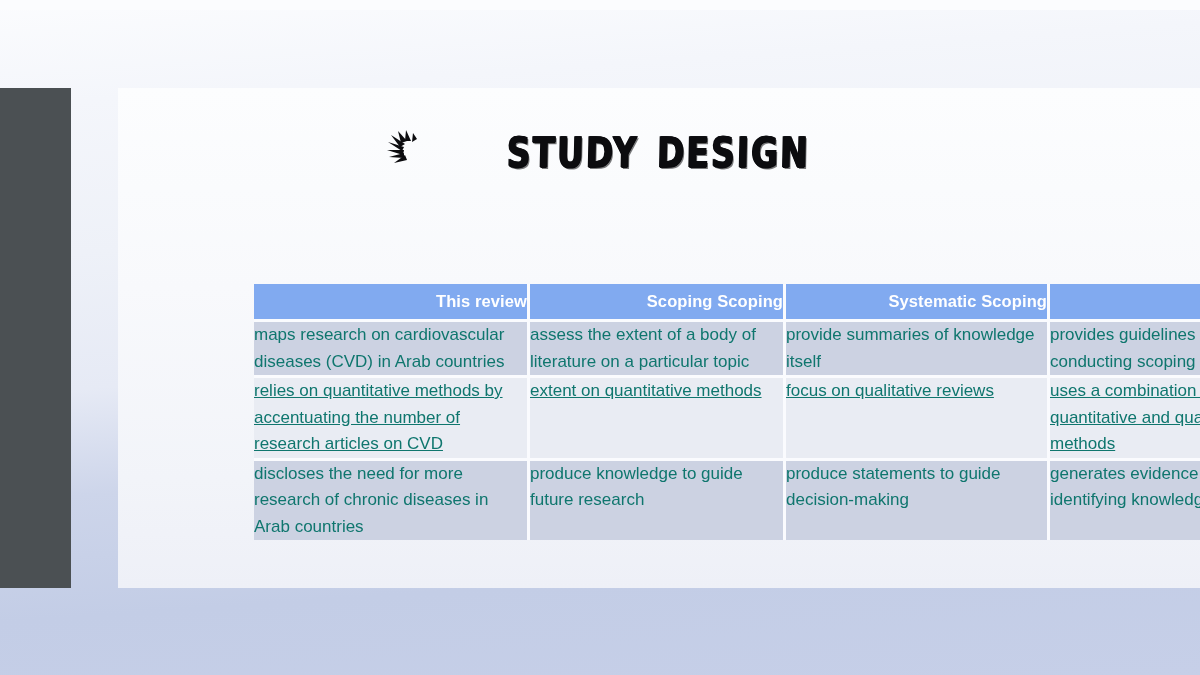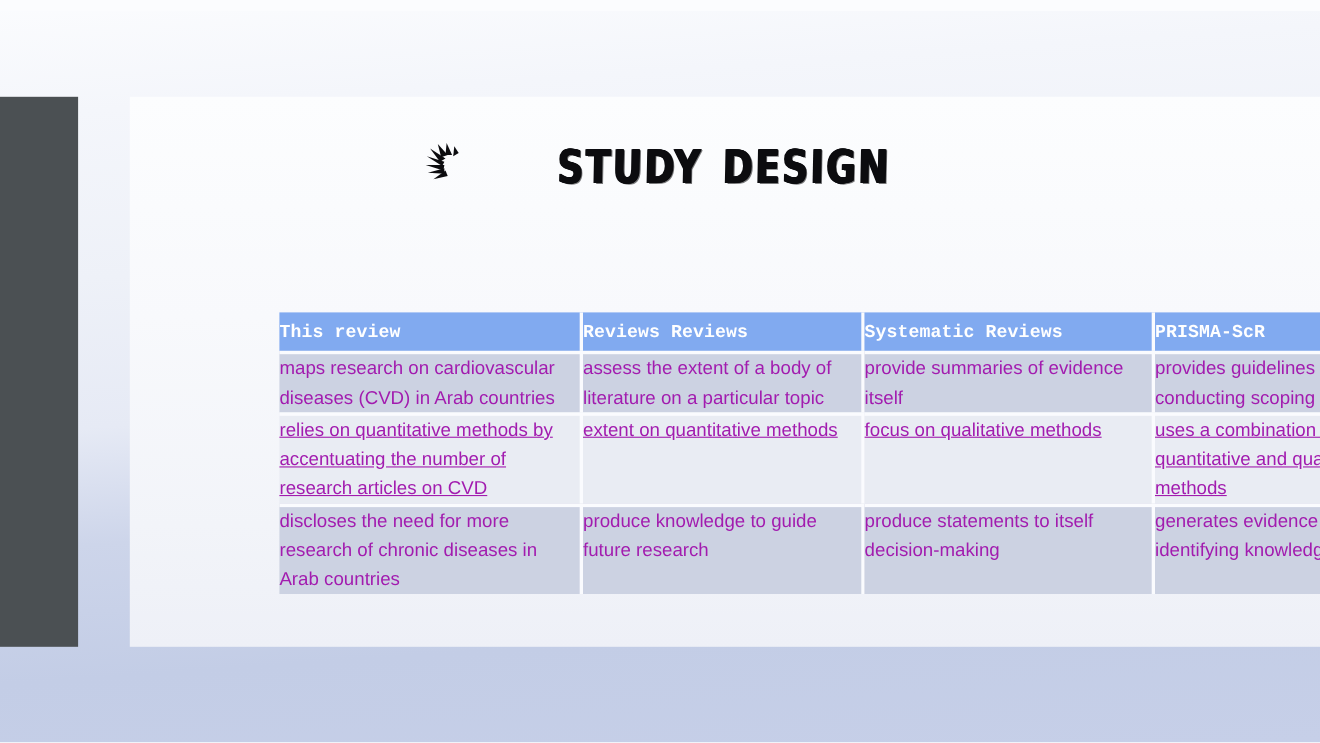--- a/index.html
+++ b/index.html
@@ -109,34 +109,33 @@
   #comparison-table td {
     padding: 0;
     margin: 0;
     vertical-align: top;
   }
   .th-cell {
     background: #81aaf0;
     color: #ffffff;
     font-weight: 700;
     font-size: 16.5px;
-    text-align: left;
+    text-align: right;
     height: 35px;
     line-height: 35px;
     border-right: 3px solid #fafbfe;
     letter-spacing: 0.1px;
     overflow: hidden;
     white-space: nowrap;
-    font-family: Liberation Mono, monospace;
   }
   .th-cell.last { border-right: none; }
 
   .td-cell {
     font-size: 17px;
-    color: #a21caf;
+    color: #0f766e;
     line-height: 1.56;
     padding: 9px 11px 10px 10px;
     border-right: 3px solid #fafbfe;
     border-top: 3px solid #fafbfe;
   }
   .td-cell.last { border-right: none; }
 
   .row-a .td-cell { background: #ccd2e2; }
   .row-b .td-cell { background: #e9ecf3; text-decoration: underline; }
 
@@ -162,42 +161,42 @@
     <table id="comparison-table">
       <colgroup>
         <col class="col-1">
           <col class="col-2">
           <col class="col-3">
           <col class="col-4">
       </colgroup>
       <thead>
         <tr>
           <th class="th-cell">This review</th>
-          <th class="th-cell">Reviews Reviews</th>
-          <th class="th-cell">Systematic Reviews</th>
+          <th class="th-cell">Scoping Scoping</th>
+          <th class="th-cell">Systematic Scoping</th>
           <th class="th-cell last">PRISMA-ScR</th>
         </tr>
       </thead>
       <tbody>
         <tr class="row-a">
           <td class="td-cell">maps research on cardiovascular diseases (CVD) in Arab countries</td>
           <td class="td-cell">assess the extent of a body of literature on a particular topic</td>
-          <td class="td-cell">provide summaries of evidence itself</td>
+          <td class="td-cell">provide summaries of knowledge itself</td>
           <td class="td-cell last">provides guidelines for conducting scoping reviews</td>
         </tr>
         <tr class="row-b">
           <td class="td-cell">relies on quantitative methods by accentuating the number of research articles on CVD</td>
           <td class="td-cell">extent on quantitative methods</td>
-          <td class="td-cell">focus on qualitative methods</td>
+          <td class="td-cell">focus on qualitative reviews</td>
           <td class="td-cell last">uses a combination of quantitative and qualitative methods</td>
         </tr>
         <tr class="row-a">
           <td class="td-cell">discloses the need for more research of chronic diseases in Arab countries</td>
           <td class="td-cell">produce knowledge to guide future research</td>
-          <td class="td-cell">produce statements to itself decision-making</td>
+          <td class="td-cell">produce statements to guide decision-making</td>
           <td class="td-cell last">generates evidence maps identifying knowledge gaps</td>
         </tr>
       </tbody>
     </table>
 
   </div>
 
   <svg id="title-burst" viewBox="0 0 42 42">
     <g fill="#0c0c0f">
       <path d="M20 4 L25 15 L19 15 Z"></path>

